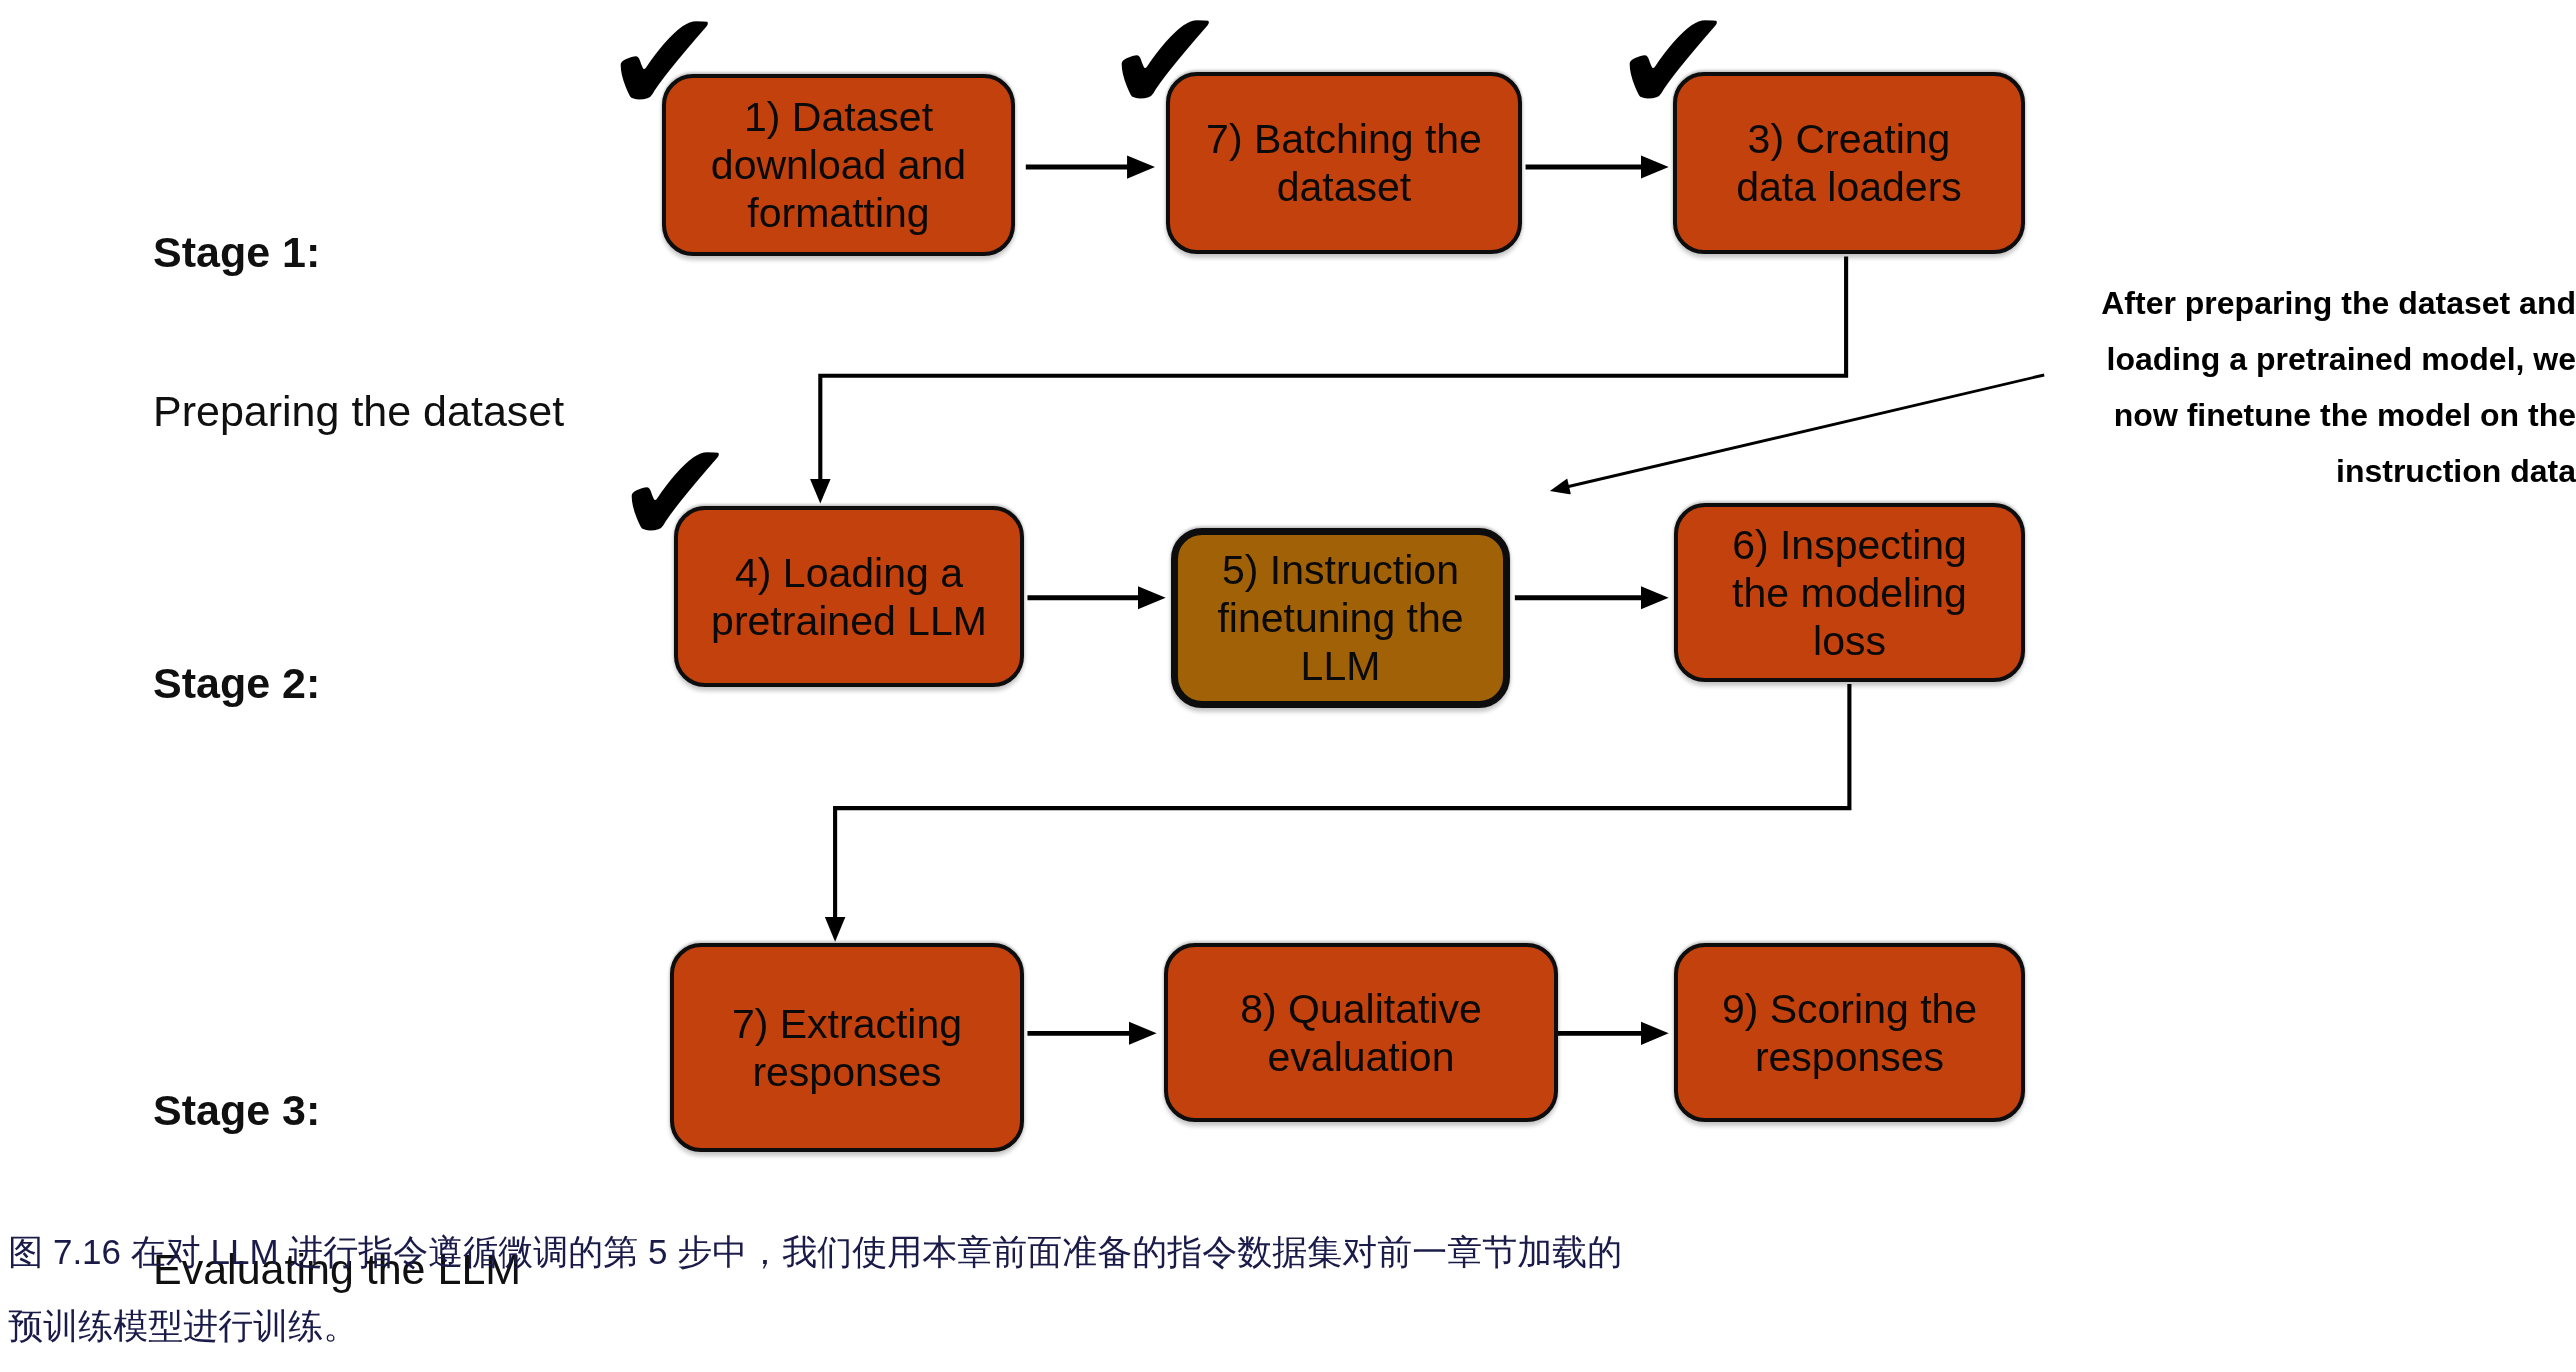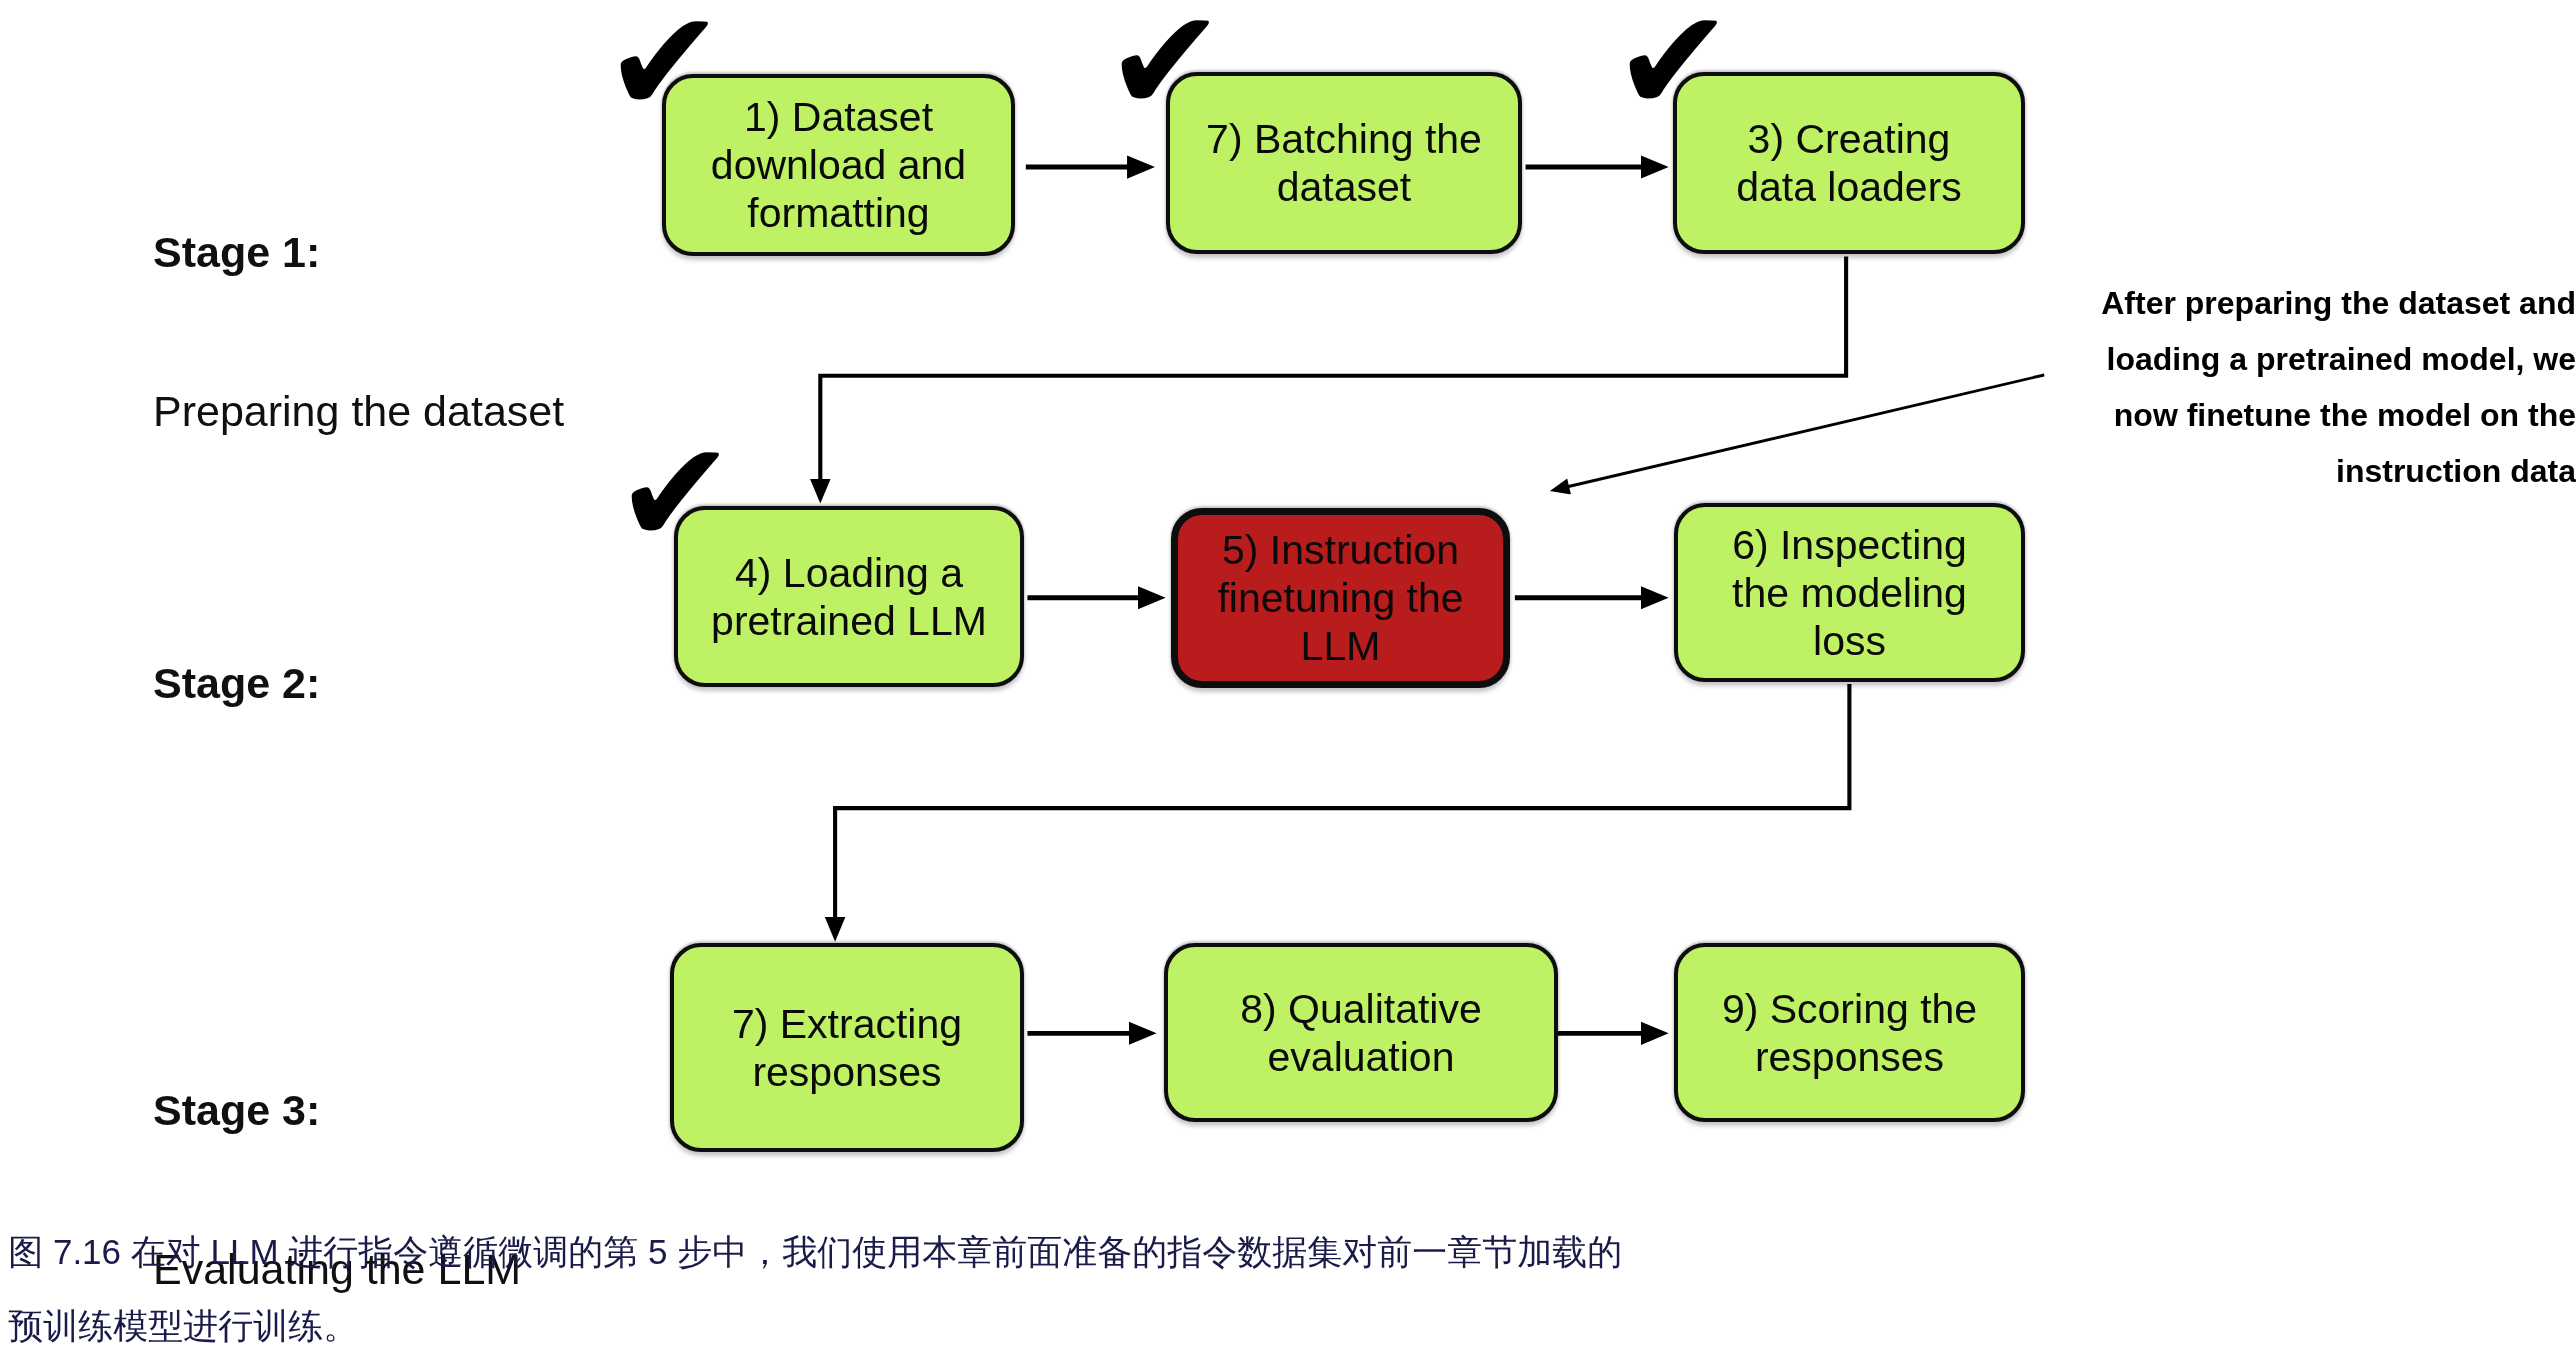--- a/index.html
+++ b/index.html
@@ -6,21 +6,21 @@
   .canvas{
     position:relative;
     width:2576px;height:1373px;
     background:#ffffff;
     font-family:"Liberation Sans","DejaVu Sans",sans-serif;
     overflow:hidden;
   }
   .arrows{position:absolute;left:0;top:0;z-index:1;}
   .box{
     position:absolute;z-index:2;box-sizing:border-box;
-    border:4.1px solid #0d0d0d;border-radius:31px;background:#bef264;
+    border:4.1px solid #0d0d0d;border-radius:31px;background:#c2410c;
     display:flex;align-items:center;justify-content:center;
     text-align:center;font-size:41px;line-height:48px;color:#0a0a0a;
     box-shadow:0 -1.6px 2.5px rgba(0,0,0,0.22), 0 3.3px 4.1px rgba(0,0,0,0.22);
   }
   .box-label{white-space:pre;}
   .b1{left:662px;top:74px;width:353px;height:182px;}
   .b2{left:1166px;top:72px;width:356px;height:182px;}
   .b3{left:1673px;top:72px;width:352px;height:182px;}
   .b4{left:674px;top:506px;width:350px;height:181px;}
   .b5{left:1171px;top:508px;width:339px;height:180px;border-width:7.4px;}
@@ -109,21 +109,21 @@
 dataset</span>
   </div>
   <div class="box b3">
     <span class="box-label">3) Creating
 data loaders</span>
   </div>
   <div class="box b4">
     <span class="box-label">4) Loading a
 pretrained LLM</span>
   </div>
-  <div class="box b5" style="background: #b91c1c;">
+  <div class="box b5" style="background: #a16207; margin-top: 20px;">
     <span class="box-label">5) Instruction
 finetuning the
 LLM</span>
   </div>
   <div class="box b6">
     <span class="box-label">6) Inspecting
 the modeling
 loss</span>
   </div>
   <div class="box b7">

